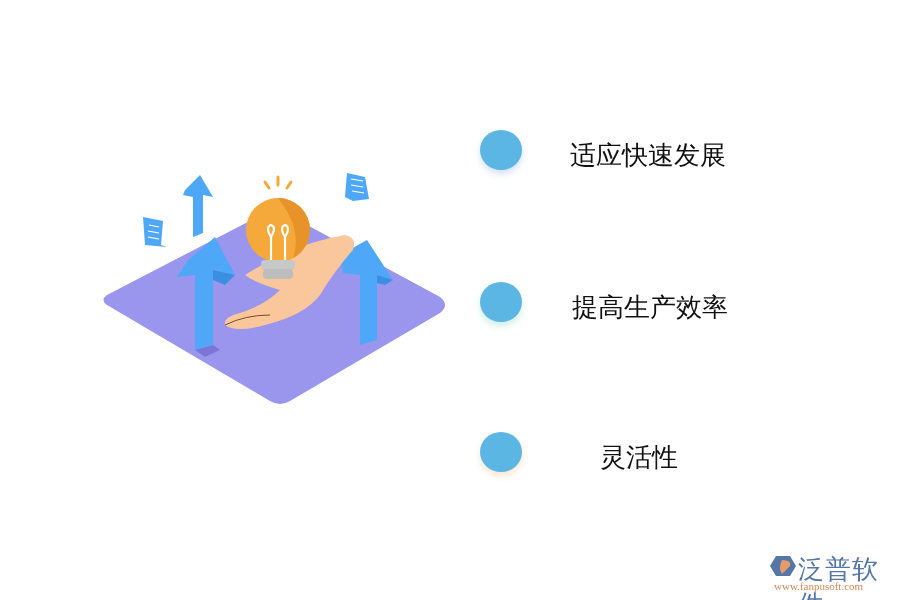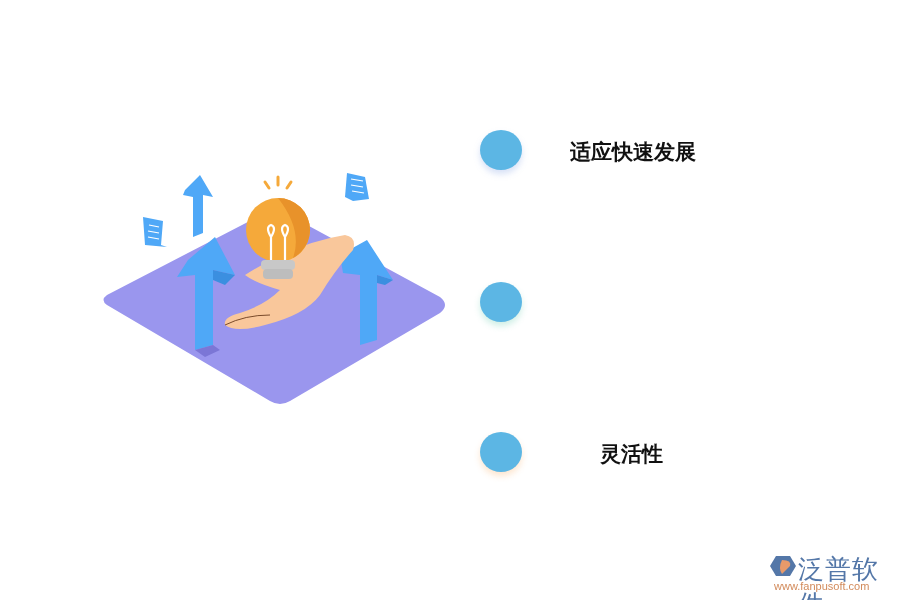--- a/index.html
+++ b/index.html
@@ -4,24 +4,24 @@
   <style>
     * { margin: 0; padding: 0; box-sizing: border-box; }
     html, body { width: 900px; height: 600px; background: #ffffff; overflow: hidden; }
     body { position: relative; font-family: "DejaVu Sans", "Liberation Sans", sans-serif; }
     .illustration { position: absolute; left: 95px; top: 165px; width: 360px; height: 250px; }
     .item { position: absolute; left: 480px; width: 300px; height: 44px; }
     .dot { position: absolute; left: 0; top: 0; width: 42px; height: 40px; border-radius: 50%; background: #5cb6e4; }
     .dot.s1 { box-shadow: 0 4px 6px rgba(140,170,230,0.35); }
     .dot.s2 { box-shadow: 0 4px 6px rgba(150,220,200,0.45); }
     .dot.s3 { box-shadow: 0 4px 6px rgba(250,200,150,0.45); }
-    .label { position: absolute; top: 8px; font-size: 21px; font-weight: bold; color: #111; white-space: nowrap; }
+    .label { position: absolute; top: 8px; font-size: 26px; font-weight: normal; color: #111; white-space: nowrap; }
     .logo { position: absolute; left: 770px; top: 552px; width: 125px; height: 45px; }
     .logo-text { position: absolute; left: 28px; top: 0; font-size: 26px; color: #5477a8; letter-spacing: 1px; }
-    .logo-url { position: absolute; left: 4px; top: 28px; font-family: Liberation Sans, sans-serif; font-size: 11px; color: #d28a5a; }
+    .logo-url { position: absolute; left: 4px; top: 28px; font-family: Liberation Serif, serif; font-size: 11px; color: #d28a5a; }
     .logo-icon { position: absolute; left: 0; top: 2px; }
   </style>
 </head>
 <body>
 
 <div class="illustration">
   <svg width="360" height="250" viewBox="0 0 360 250">
 
     <path d="M12 130 Q5 135 12 140 L175 236 Q185 242 195 236 L345 148 Q355 140 345 132 L190 48 Q180 42 170 48 Z" fill="#9a96ee"></path>
 
@@ -70,20 +70,21 @@
     </g>
   </svg>
 </div>
 
 <div class="item" style="top:130px;">
   <div class="dot s1"></div>
   <div class="label" style="left:90px;">适应快速发展</div>
 </div>
 <div class="item" style="top:282px;">
   <div class="dot s2"></div>
+  <div class="label" style="left:92px;">提高生产效率</div>
 </div>
 <div class="item" style="top:432px;text-align:right;">
   <div class="dot s3"></div>
   <div class="label" style="left:120px;">灵活性</div>
 </div>
 
 <div class="logo">
   <svg class="logo-icon" width="26" height="24" viewBox="0 0 26 24">
     <path d="M6 2 L20 2 L26 12 L20 22 L6 22 L0 12 Z" fill="#5477a8"></path>
     <path d="M12 6 Q22 6 20 12 L12 20 Q8 14 12 6 Z" fill="#e89a6a"></path>

